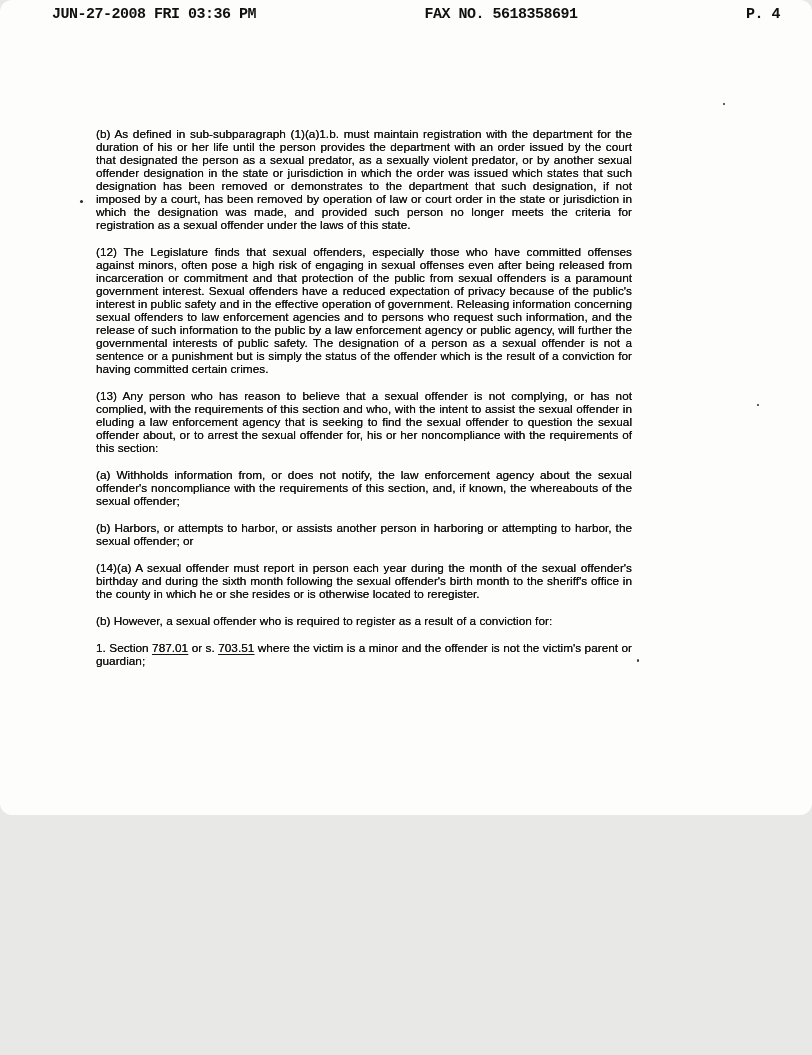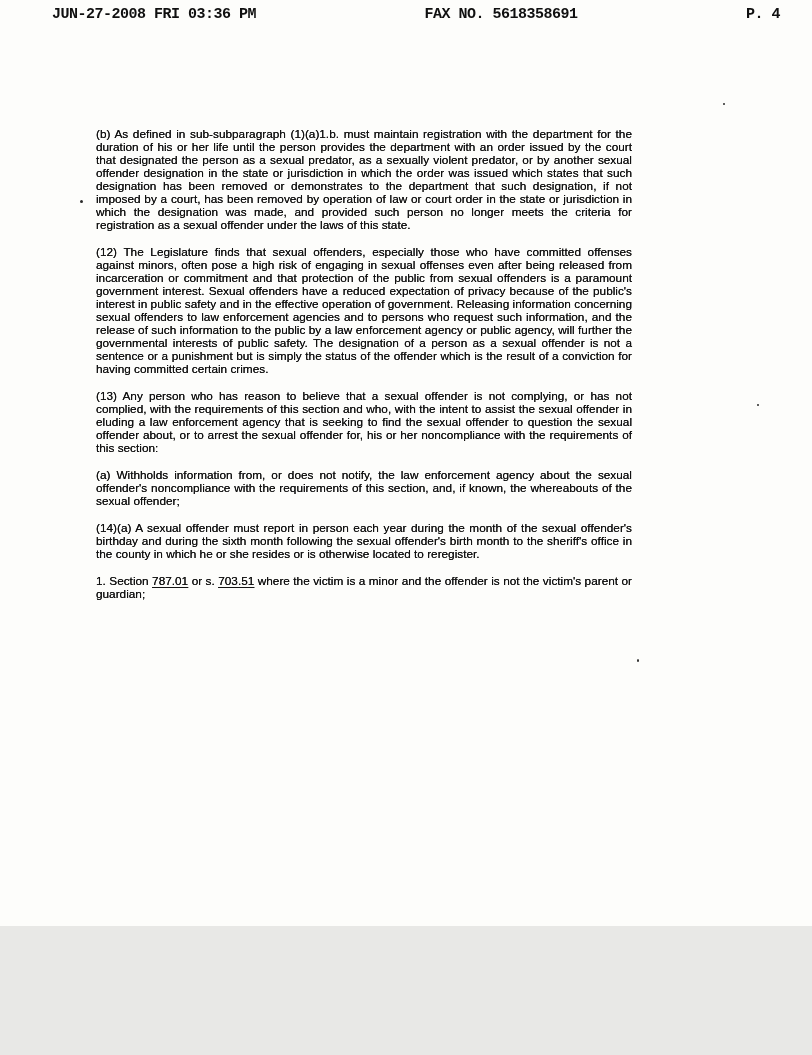--- a/index.html
+++ b/index.html
@@ -3,26 +3,27 @@
 <meta charset="utf-8">
 <style>
   html, body {
     margin: 0;
     padding: 0;
     background: #e8e8e6;
   }
   .page {
     position: relative;
     width: 812px;
-    height: 926px;
+    height: 815px;
     margin: 0 auto;
     background: #fdfdfb;
     overflow: hidden;
     font-family: "Liberation Sans", sans-serif;
     color: #151515;
+    border-radius: 12px;
   }
   .fax-header {
     position: absolute;
     top: 6px;
     left: 0;
     width: 812px;
     display: flex;
     justify-content: space-between;
     box-sizing: border-box;
     padding: 0 32px 0 52px;
@@ -70,21 +71,23 @@
     <span>JUN-27-2008 FRI 03:36 PM</span>
     <span>FAX NO. 5618358691</span>
     <span>P. 4</span>
   </div>
 
   <div class="doc-body">
       <div class="para">(b)  As defined in sub-subparagraph (1)(a)1.b. must maintain registration with the department for the duration of his or her life until the person provides the department with an order issued by the court that designated the person as a sexual predator, as a sexually violent predator, or by another sexual offender designation in the state or jurisdiction in which the order was issued which states that such designation has been removed or demonstrates to the department that such designation, if not imposed by a court, has been removed by operation of law or court order in the state or jurisdiction in which the designation was made, and provided such person no longer meets the criteria for registration as a sexual offender under the laws of this state.</div>
       <div class="para">(12)  The Legislature finds that sexual offenders, especially those who have committed offenses against minors, often pose a high risk of engaging in sexual offenses even after being released from incarceration or commitment and that protection of the public from sexual offenders is a paramount government interest. Sexual offenders have a reduced expectation of privacy because of the public's interest in public safety and in the effective operation of government. Releasing information concerning sexual offenders to law enforcement agencies and to persons who request such information, and the release of such information to the public by a law enforcement agency or public agency, will further the governmental interests of public safety. The designation of a person as a sexual offender is not a sentence or a punishment but is simply the status of the offender which is the result of a conviction for having committed certain crimes.</div>
       <div class="para">(13)  Any person who has reason to believe that a sexual offender is not complying, or has not complied, with the requirements of this section and who, with the intent to assist the sexual offender in eluding a law enforcement agency that is seeking to find the sexual offender to question the sexual offender about, or to arrest the sexual offender for, his or her noncompliance with the requirements of this section:</div>
       <div class="para">(a)  Withholds information from, or does not notify, the law enforcement agency about the sexual offender's noncompliance with the requirements of this section, and, if known, the whereabouts of the sexual offender;</div>
+      <div class="para">(b)  Harbors, or attempts to harbor, or assists another person in harboring or attempting to harbor, the sexual offender; or</div>
       <div class="para">(14)(a)  A sexual offender must report in person each year during the month of the sexual offender's birthday and during the sixth month following the sexual offender's birth month to the sheriff's office in the county in which he or she resides or is otherwise located to reregister.</div>
+      <div class="para">(b)  However, a sexual offender who is required to register as a result of a conviction for:</div>
       <div class="para">1.  Section <u>787.01</u> or s. <u>703.51</u> where the victim is a minor and the offender is not the victim's parent or guardian;</div>
     </div>
 
   <span class="artifact a1"></span>
   <span class="artifact a2"></span>
   <span class="artifact a3"></span>
   <span class="artifact a4"></span>
 
 </div>
 

